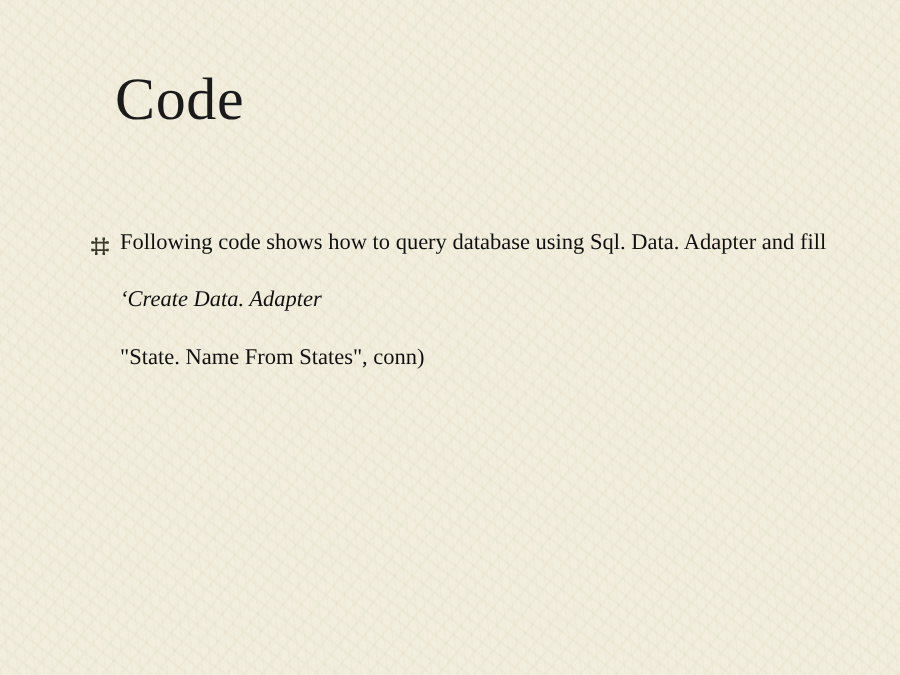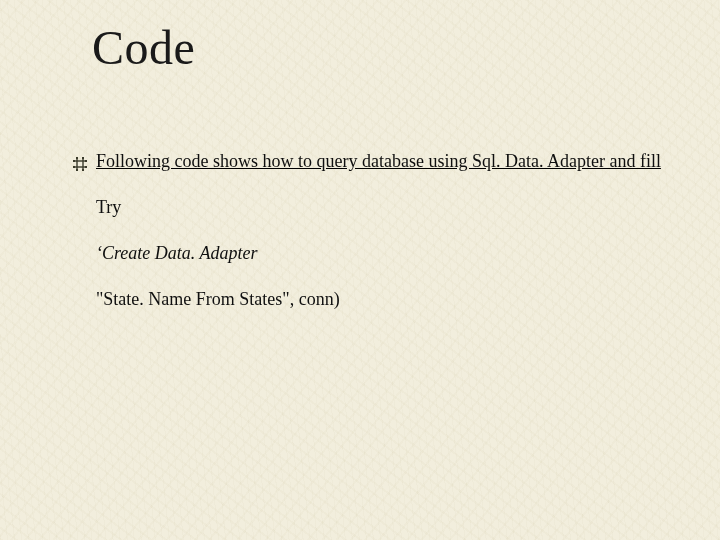--- a/index.html
+++ b/index.html
@@ -15,40 +15,40 @@
       repeating-linear-gradient(37deg, rgba(200,190,150,0.08) 0 2px, transparent 2px 9px),
       repeating-linear-gradient(-51deg, rgba(200,190,150,0.07) 0 2px, transparent 2px 11px),
       repeating-linear-gradient(84deg, rgba(180,170,130,0.05) 0 1px, transparent 1px 7px);
     font-family: "Times New Roman", Times, serif;
   }
   .slide {
     position: relative;
     width: 720px;
     height: 392px;
     box-sizing: border-box;
+    margin-top: 32px;
   }
   .title {
     position: absolute;
     left: 92px;
     top: 20px;
     font-size: 48px;
     font-weight: 400;
     color: #1a1a1a;
     letter-spacing: 0.5px;
   }
   .content {
     position: absolute;
     left: 72px;
     top: 150px;
     right: 40px;
   }
   .bullet-row {
     display: flex;
-    align-items: center;
-    text-decoration: underline;
+    align-items: flex-end;
   }
   .bullet-icon {
     flex: 0 0 auto;
     width: 16px;
     height: 16px;
     margin-top: 4px;
     margin-right: 8px;
   }
   .body-text {
     font-size: 18px;
@@ -91,21 +91,20 @@
             <rect x="10" y="1" width="2" height="2"></rect>
             <rect x="4" y="13" width="2" height="2"></rect>
             <rect x="10" y="13" width="2" height="2"></rect>
           </g>
         </svg>
       </span>
       <span class="body-text">Following code shows how to query database using Sql. Data. Adapter and fill</span>
     </div>
 
     <div class="body-text body-block">
-      <div>Try</div>
       <div class="italic">‘Create Data. Adapter</div>
       <div>"State. Name From States", conn)</div>
       
       
       
     </div>
 
   </div>
 
 </div>

